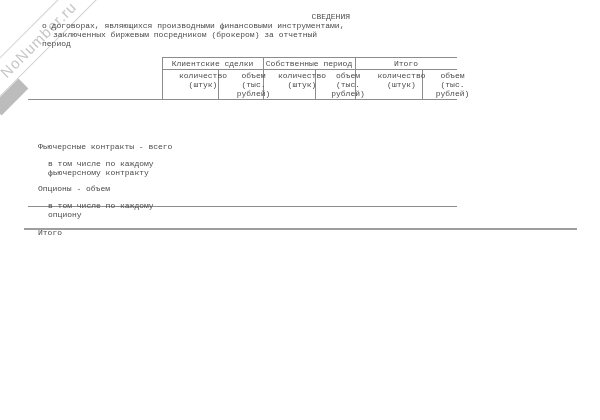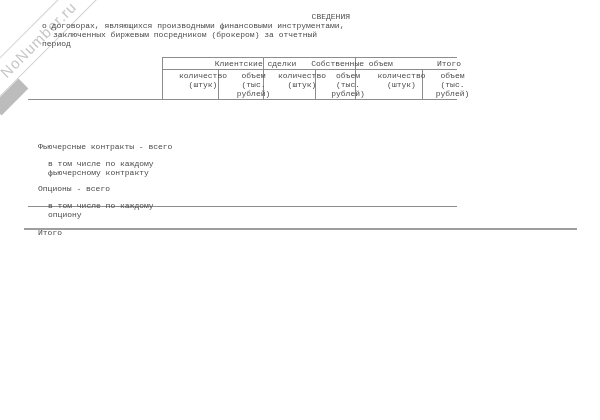--- a/index.html
+++ b/index.html
@@ -33,21 +33,21 @@
   .hl-headbottom{left:28px;top:99px;width:429px;}
   .hl-tablebottom{left:28px;top:206px;width:429px;}
   .hl-pagerule{left:24px;top:228px;width:553px;height:2px;background:#9e9e9e;}
   .vl-g1{left:162px;top:57px;height:42px;}
   .vl-g2{left:263px;top:57px;height:42px;}
   .vl-g3{left:355px;top:57px;height:42px;}
   .vl-s1{left:218px;top:69px;height:30px;}
   .vl-s2{left:315px;top:69px;height:30px;}
   .vl-s3{left:422px;top:69px;height:30px;}
   
-  .gcell{position:absolute;top:58px;height:11px;line-height:11px;text-align:center;padding-left:43px;}
+  .gcell{position:absolute;top:58px;height:11px;line-height:11px;text-align:center;}
   .g1{left:162px;width:101px;}
   .g2{left:263px;width:92px;}
   .g3{left:355px;width:102px;}
   .scell{position:absolute;top:71px;text-align:center;white-space:pre-line;padding-left:13px;}
   .s1{left:162px;width:56px;}
   .s2{left:218px;width:45px;}
   .s3{left:263px;width:52px;}
   .s4{left:315px;width:40px;}
   .s5{left:355px;width:67px;}
   .s6{left:422px;width:35px;}
@@ -82,21 +82,21 @@
     <div class="hline hl-headbottom"></div>
     <div class="hline hl-tablebottom"></div>
     <div class="vline vl-g1"></div>
     <div class="vline vl-g2"></div>
     <div class="vline vl-g3"></div>
     <div class="vline vl-s1"></div>
     <div class="vline vl-s2"></div>
     <div class="vline vl-s3"></div>
 
     <div class="gcell g1">Клиентские сделки</div>
-    <div class="gcell g2">Собственные объем</div>
+    <div class="gcell g2">Собственные период</div>
     <div class="gcell g3">Итого</div>
 
     <div class="scell s1">количество
 (штук)</div>
     <div class="scell s2">объем
 (тыс.
 рублей)</div>
     <div class="scell s3">количество
 (штук)</div>
     <div class="scell s4">объем
@@ -104,21 +104,21 @@
 рублей)</div>
     <div class="scell s5">количество
 (штук)</div>
     <div class="scell s6">объем
 (тыс.
 рублей)</div>
 
     <div class="rowlbl r0">Фьючерсные контракты - всего</div>
     <div class="rowlbl r1">в том числе по каждому
 фьючерсному контракту</div>
-    <div class="rowlbl r2">Опционы - всего</div>
+    <div class="rowlbl r2">Опционы - объем</div>
     <div class="rowlbl r3">в том числе по каждому
 опциону</div>
     <div class="rowlbl r4">Итого</div>
 
   </div>
 
   <div class="hline hl-pagerule"></div>
 
 </div>
 

